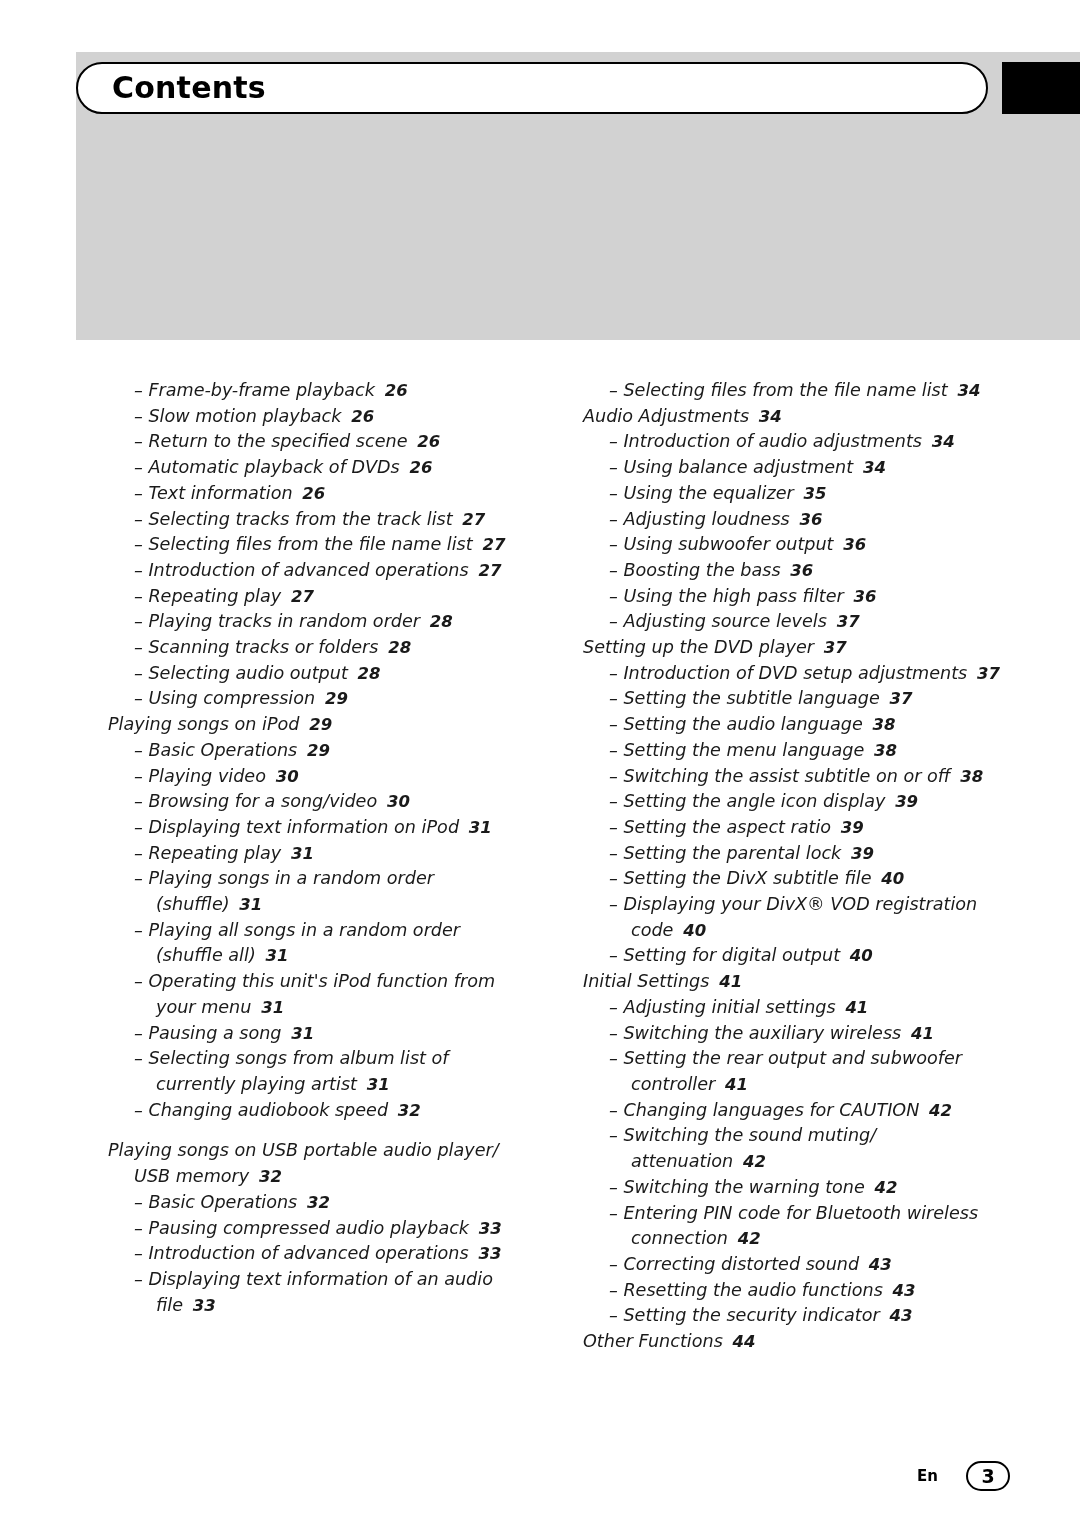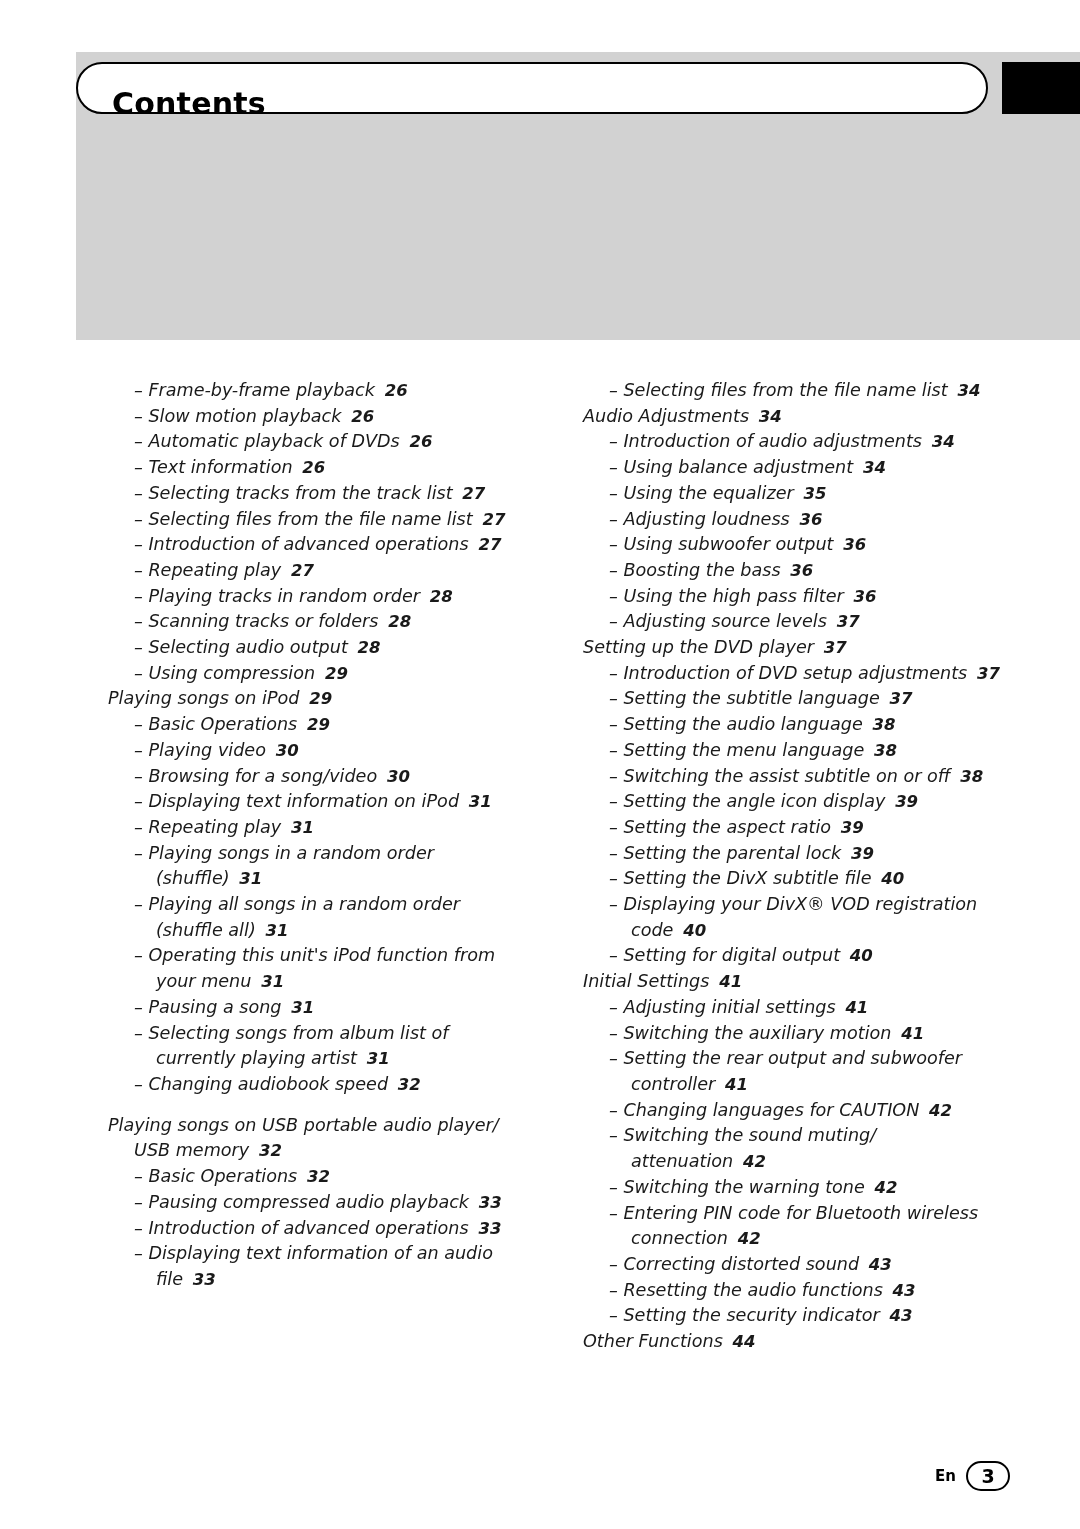--- a/index.html
+++ b/index.html
@@ -63,21 +63,20 @@
   }
   .title-text {
     position: absolute;
     left: 112px;
     top: 70px;
     font-size: 30px;
     font-weight: bold;
     color: #000000;
     letter-spacing: 0.2px;
     font-family: "DejaVu Sans", sans-serif;
-    margin-top: 16px;
   }
 
   
   .columns {
     position: absolute;
     left: 0;
     top: 378px;
     width: 1080px;
   }
   .col {
@@ -125,21 +124,21 @@
     margin-left: 4px;
   }
 
   
   .footer {
     position: absolute;
     right: 70px;
     bottom: 38px;
     display: flex;
     align-items: center;
-    gap: 10px;
+    gap: 28px;
   }
   .footer .en {
     font-size: 15px;
     font-weight: bold;
     color: #000;
     font-family: "DejaVu Sans", sans-serif;
   }
   .pagenum {
     width: 44px;
     height: 30px;
@@ -164,20 +163,21 @@
 <div class="black-tab"></div>
 
 <div class="title-pill"></div>
 <div class="title-text">Contents</div>
 
 <div class="columns">
   <div class="col col-left">
     <ul class="toc" id="toc-left">
         <li class="entry lvl1"><span class="dash">–&nbsp;</span><span>Frame-by-frame playback</span><span class="pg">&nbsp;26</span></li>
         <li class="entry lvl1"><span class="dash">–&nbsp;</span><span>Slow motion playback</span><span class="pg">&nbsp;26</span></li>
+        <li class="entry lvl1"><span class="dash">–&nbsp;</span><span>Return to the specified scene</span><span class="pg">&nbsp;26</span></li>
         <li class="entry lvl1"><span class="dash">–&nbsp;</span><span>Automatic playback of DVDs</span><span class="pg">&nbsp;26</span></li>
         <li class="entry lvl1"><span class="dash">–&nbsp;</span><span>Text information</span><span class="pg">&nbsp;26</span></li>
         <li class="entry lvl1"><span class="dash">–&nbsp;</span><span>Selecting tracks from the track list</span><span class="pg">&nbsp;27</span></li>
         <li class="entry lvl1"><span class="dash">–&nbsp;</span><span>Selecting files from the file name list</span><span class="pg">&nbsp;27</span></li>
         <li class="entry lvl1"><span class="dash">–&nbsp;</span><span>Introduction of advanced operations</span><span class="pg">&nbsp;27</span></li>
         <li class="entry lvl1"><span class="dash">–&nbsp;</span><span>Repeating play</span><span class="pg">&nbsp;27</span></li>
         <li class="entry lvl1"><span class="dash">–&nbsp;</span><span>Playing tracks in random order</span><span class="pg">&nbsp;28</span></li>
         <li class="entry lvl1"><span class="dash">–&nbsp;</span><span>Scanning tracks or folders</span><span class="pg">&nbsp;28</span></li>
         <li class="entry lvl1"><span class="dash">–&nbsp;</span><span>Selecting audio output</span><span class="pg">&nbsp;28</span></li>
         <li class="entry lvl1"><span class="dash">–&nbsp;</span><span>Using compression</span><span class="pg">&nbsp;29</span></li>
@@ -219,21 +219,21 @@
         <li class="entry lvl1"><span class="dash">–&nbsp;</span><span>Setting the menu language</span><span class="pg">&nbsp;38</span></li>
         <li class="entry lvl1"><span class="dash">–&nbsp;</span><span>Switching the assist subtitle on or off</span><span class="pg">&nbsp;38</span></li>
         <li class="entry lvl1"><span class="dash">–&nbsp;</span><span>Setting the angle icon display</span><span class="pg">&nbsp;39</span></li>
         <li class="entry lvl1"><span class="dash">–&nbsp;</span><span>Setting the aspect ratio</span><span class="pg">&nbsp;39</span></li>
         <li class="entry lvl1"><span class="dash">–&nbsp;</span><span>Setting the parental lock</span><span class="pg">&nbsp;39</span></li>
         <li class="entry lvl1"><span class="dash">–&nbsp;</span><span>Setting the DivX subtitle file</span><span class="pg">&nbsp;40</span></li>
         <li class="entry lvl1"><span class="dash">–&nbsp;</span><span>Displaying your DivX® VOD registration code</span><span class="pg">&nbsp;40</span></li>
         <li class="entry lvl1"><span class="dash">–&nbsp;</span><span>Setting for digital output</span><span class="pg">&nbsp;40</span></li>
         <li class="entry lvl0"><span>Initial Settings</span><span class="pg">&nbsp;41</span></li>
         <li class="entry lvl1"><span class="dash">–&nbsp;</span><span>Adjusting initial settings</span><span class="pg">&nbsp;41</span></li>
-        <li class="entry lvl1"><span class="dash">–&nbsp;</span><span>Switching the auxiliary motion</span><span class="pg">&nbsp;41</span></li>
+        <li class="entry lvl1"><span class="dash">–&nbsp;</span><span>Switching the auxiliary wireless</span><span class="pg">&nbsp;41</span></li>
         <li class="entry lvl1"><span class="dash">–&nbsp;</span><span>Setting the rear output and subwoofer controller</span><span class="pg">&nbsp;41</span></li>
         <li class="entry lvl1"><span class="dash">–&nbsp;</span><span>Changing languages for CAUTION</span><span class="pg">&nbsp;42</span></li>
         <li class="entry lvl1"><span class="dash">–&nbsp;</span><span>Switching the sound muting/ attenuation</span><span class="pg">&nbsp;42</span></li>
         <li class="entry lvl1"><span class="dash">–&nbsp;</span><span>Switching the warning tone</span><span class="pg">&nbsp;42</span></li>
         <li class="entry lvl1"><span class="dash">–&nbsp;</span><span>Entering PIN code for Bluetooth wireless connection</span><span class="pg">&nbsp;42</span></li>
         <li class="entry lvl1"><span class="dash">–&nbsp;</span><span>Correcting distorted sound</span><span class="pg">&nbsp;43</span></li>
         <li class="entry lvl1"><span class="dash">–&nbsp;</span><span>Resetting the audio functions</span><span class="pg">&nbsp;43</span></li>
         <li class="entry lvl1"><span class="dash">–&nbsp;</span><span>Setting the security indicator</span><span class="pg">&nbsp;43</span></li>
         <li class="entry lvl0"><span>Other Functions</span><span class="pg">&nbsp;44</span></li>
       </ul>

